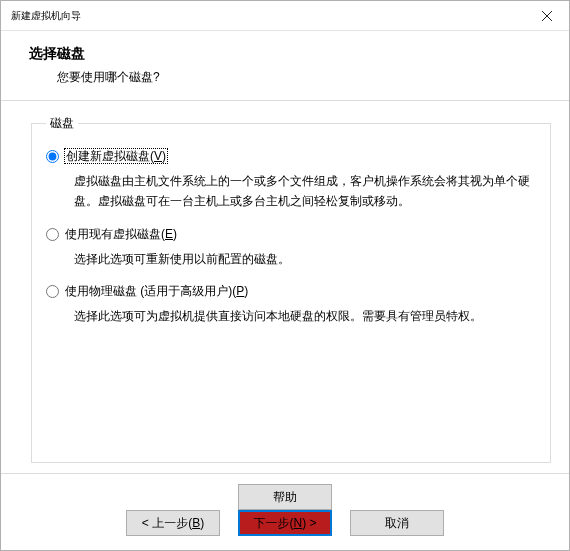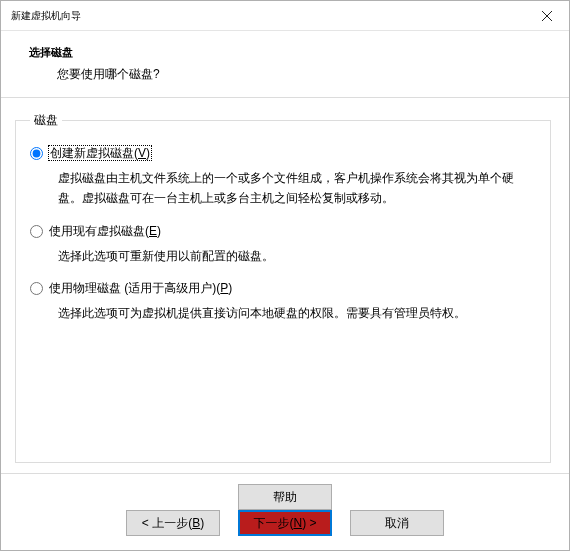--- a/index.html
+++ b/index.html
@@ -28,28 +28,27 @@
     width: 45px; height: 30px;
     display:flex; align-items:center; justify-content:center;
     font-size:14px; color:#222;
     cursor:pointer;
   }
 
   .header-area {
     padding: 14px 28px 14px 28px;
     border-bottom: 1px solid #dcdcdc;
   }
-  .header-title { font-weight: bold; font-size: 11px; }
+  .header-title { font-weight: bold; font-size: 14px; }
   .header-sub { margin: 6px 0 0 28px; }
 
   .content {
     flex: 1;
-    padding: 14px 18px 10px 2px;
+    padding: 14px 18px 10px 30px;
     overflow:hidden;
-    margin-left:12px;
   }
   fieldset.disk-group {
     border: 1px solid #dcdcdc;
     padding: 14px 14px 22px 14px;
     margin:0;
     height: 100%;
   }
   fieldset.disk-group legend {
     padding: 0 4px;
     font-size: 12px;

